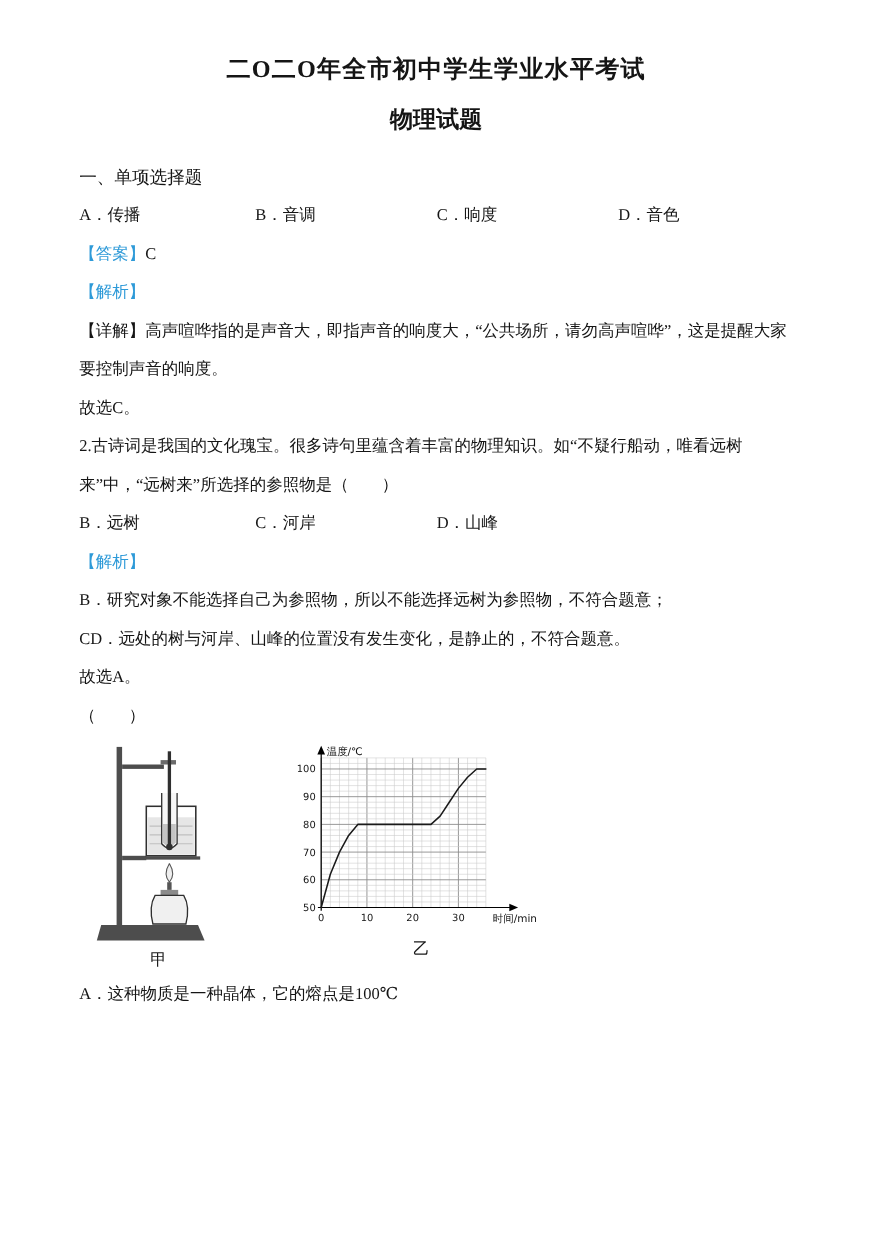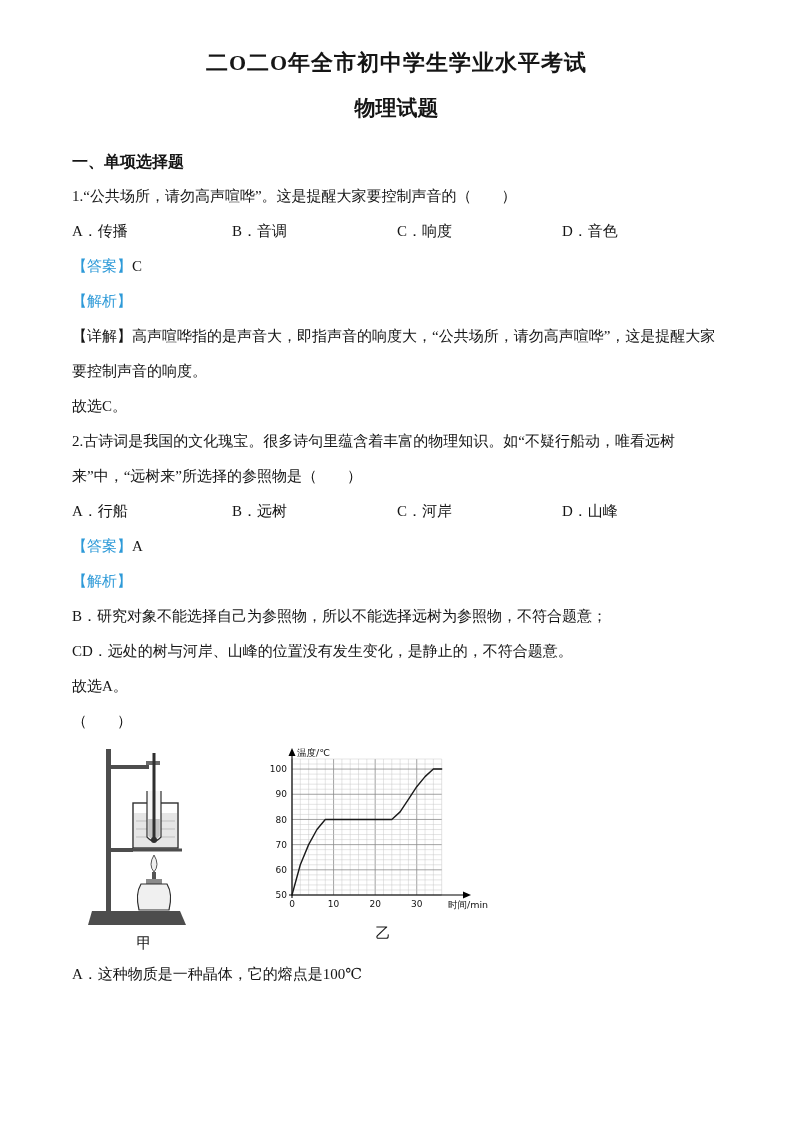--- a/index.html
+++ b/index.html
@@ -12,21 +12,21 @@
   }
   .page { padding: 48px 72px 20px 72px; }
   .doc-title {
     font-size: 22px; font-weight: bold; text-align: center;
     letter-spacing: 1px; margin: 0 0 16px 0;
   }
   .doc-subtitle {
     font-size: 21px; font-weight: bold; text-align: center;
     margin: 0 0 22px 0;
   }
-  .section-heading { font-size: 16px; font-weight: bold; line-height: 35px; }
+  .section-heading { font-size: 16px; font-weight: normal; line-height: 35px; }
   .para { font-size: 15px; line-height: 35px; margin: 0; }
   .options-row { display: flex; font-size: 15px; line-height: 35px; }
   .options-row .opt:nth-child(1) { width: 160px; }
   .options-row .opt:nth-child(2) { width: 165px; }
   .options-row .opt:nth-child(3) { width: 165px; }
   .blue { color: var(--accent, #2e9ad8); }
   .figures-row { display: flex; align-items: flex-start; margin: 6px 0 4px 12px; }
   .figure-block { display: flex; flex-direction: column; align-items: center; }
   .figure-block + .figure-block { margin-left: 48px; }
   .figure-label { font-size: 15px; line-height: 20px; margin-top: 2px; }
@@ -36,42 +36,39 @@
 <body>
 
 <div class="page">
 
   <h1 class="doc-title">二O二O年全市初中学生学业水平考试</h1>
   <h2 class="doc-subtitle">物理试题</h2>
 
   <div class="section-heading">一、单项选择题</div>
 
   <div>
-    <p class="para">1.“公共场所，请勿高声喧哗”。这是提醒大家要控制声音的（　　）</p>
     <div class="options-row">
       <span class="opt">A．传播</span>
       <span class="opt">B．音调</span>
       <span class="opt">C．响度</span>
       <span class="opt">D．音色</span>
     </div>
     <p class="para"><span class="blue">【答案】</span><span>C</span></p>
     <p class="para"><span class="blue">【解析】</span></p>
     <p class="para"><span>【详解】</span><span>高声喧哗指的是声音大，即指声音的响度大，“公共场所，请勿高声喧哗”，这是提醒大家要控制声音的响度。</span></p>
     <p class="para">故选C。</p>
   </div>
 
   <div>
     <p class="para">2.古诗词是我国的文化瑰宝。很多诗句里蕴含着丰富的物理知识。如“不疑行船动，唯看远树来”中，“远树来”所选择的参照物是（　　）</p>
     <div class="options-row">
-      <span class="opt">A．行船</span>
       <span class="opt">B．远树</span>
       <span class="opt">C．河岸</span>
       <span class="opt">D．山峰</span>
     </div>
-    <p class="para"><span class="blue">【答案】</span><span>A</span></p>
     <p class="para"><span class="blue">【解析】</span></p>
     <p class="para">B．研究对象不能选择自己为参照物，所以不能选择远树为参照物，不符合题意；</p>
     <p class="para">CD．远处的树与河岸、山峰的位置没有发生变化，是静止的，不符合题意。</p>
     <p class="para">故选A。</p>
   </div>
 
   <div>
     <p class="para">（　　）</p>
 
     <div class="figures-row">

